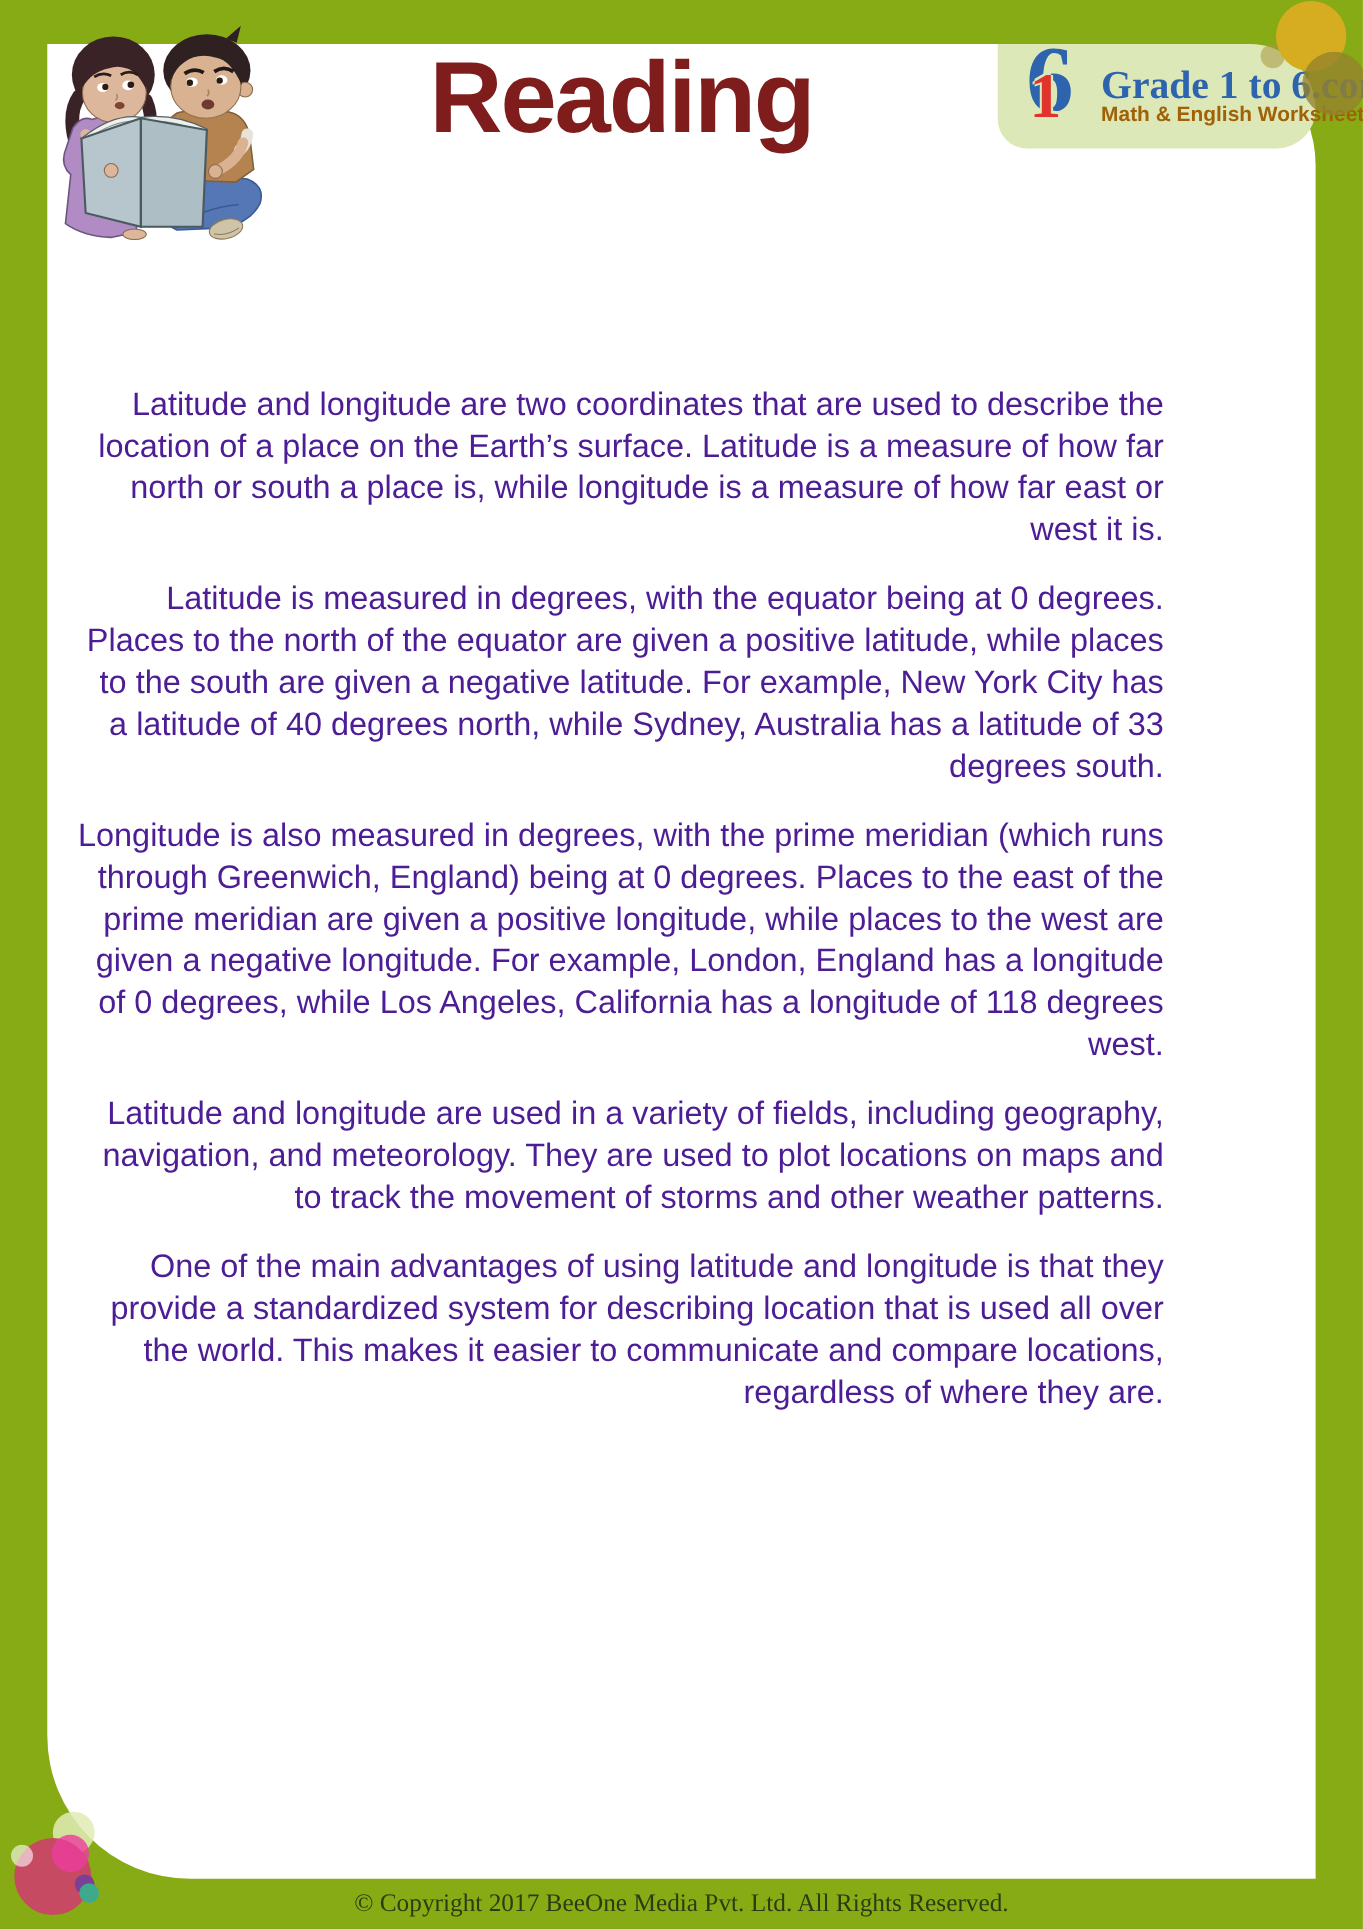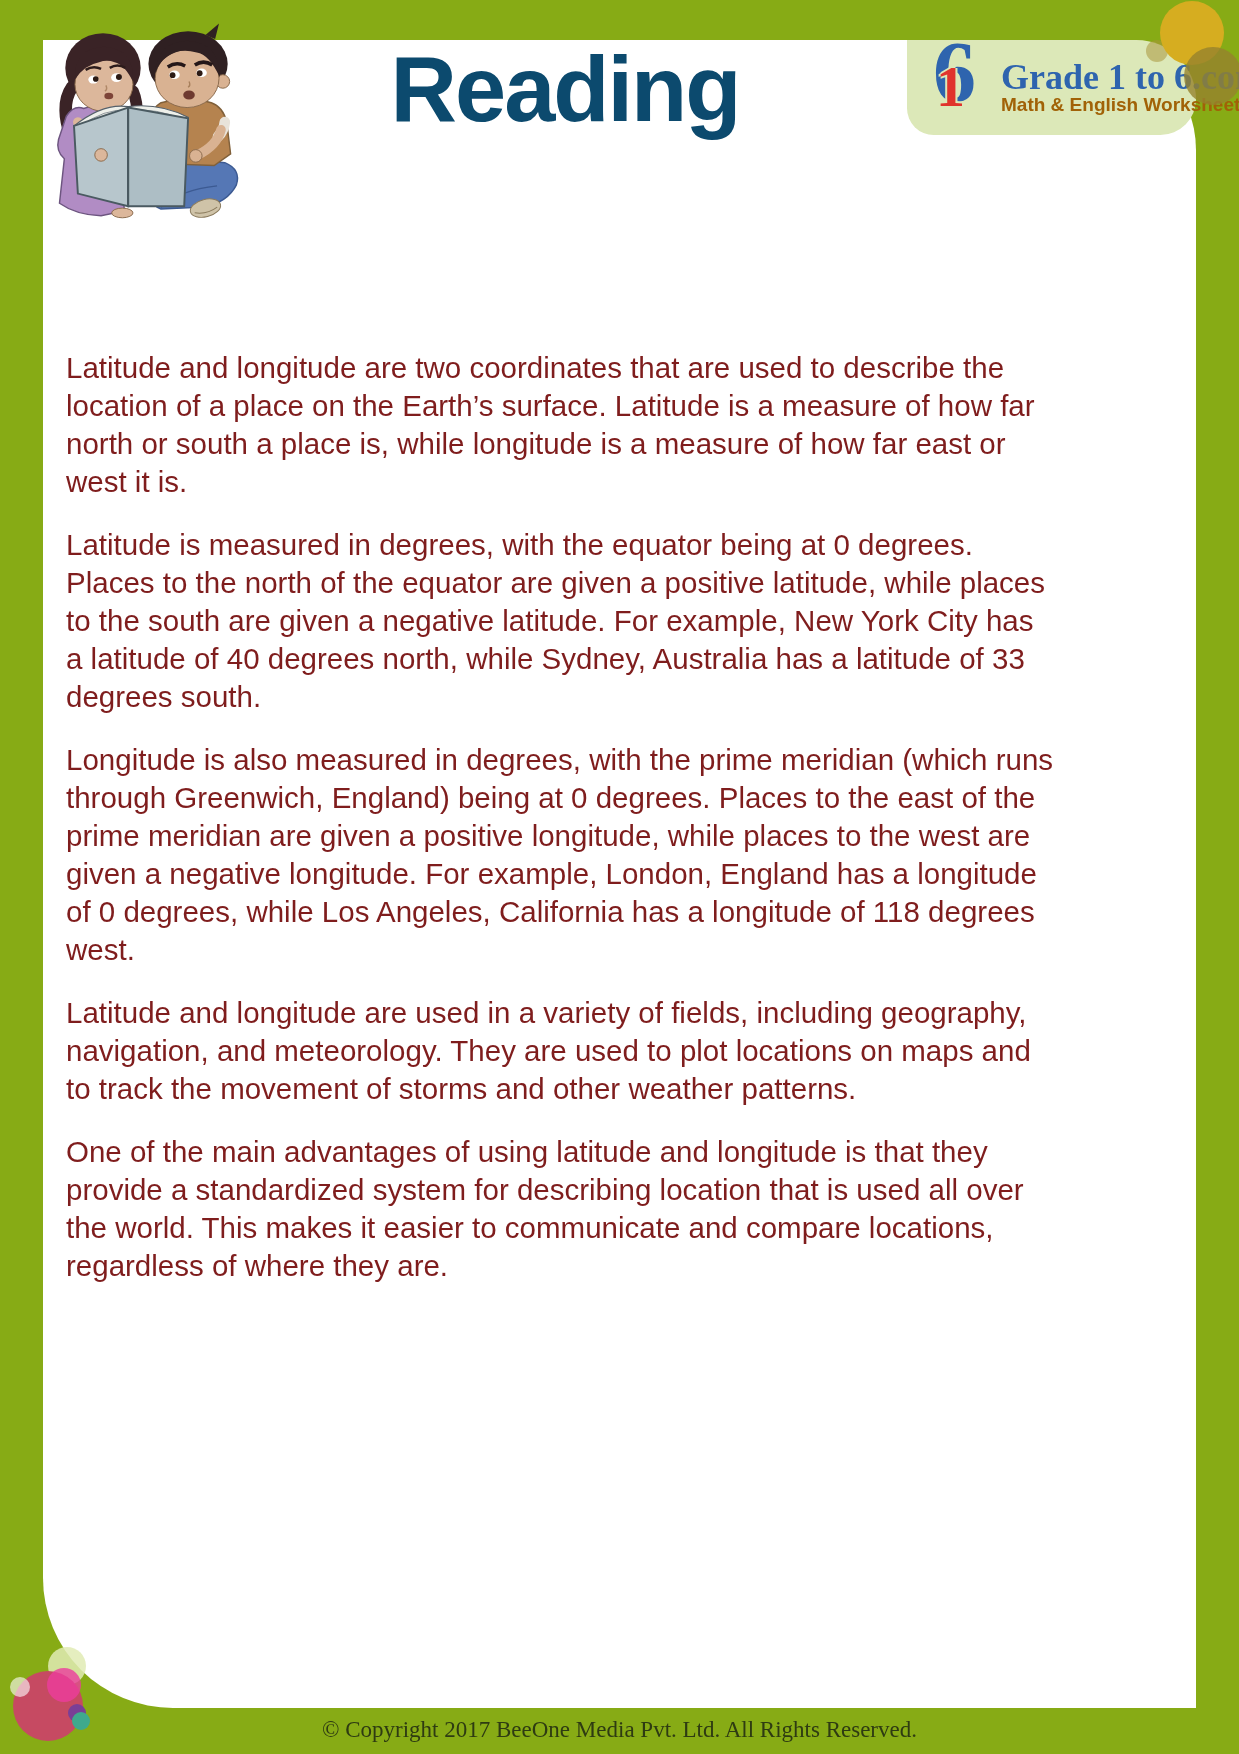--- a/index.html
+++ b/index.html
@@ -37,31 +37,31 @@
   .logo-site {
     font-family:"Liberation Serif", serif; font-weight:bold;
     font-size:36px; line-height:34px; color:#2e64ae; white-space:nowrap;
   }
   .logo-tagline {
     font-size:19px; line-height:22px; font-weight:bold; color:#a16207; white-space:nowrap;
   }
   
   .header-title {
     position:absolute; left:140px; top:44px; width:850px;
-    text-align:center; font-weight:bold; color:#0c4a6e;
+    text-align:center; font-weight:bold; color:#7f1d1d;
     font-size:92px; line-height:90px; letter-spacing:-2px;
   }
   .subtitle {
     position:absolute; left:140px; top:256px; width:850px;
     text-align:center; font-weight:bold; font-size:43px; color:#7fb335;
   }
   
   .body-text {
     position:absolute; left:66px; top:349px; width:992px;
-    font-size:29.5px; line-height:38px; color:#7f1d1d;
+    font-size:29.5px; line-height:38px; color:#4c1d95;text-align:right;
   }
   .body-text p { margin:0 0 25px 0; }
   
   .footer {
     position:absolute; left:0; top:1717px; width:1239px; text-align:center;
     font-family:Liberation Serif, serif; font-size:23px; color:#2e3b12;
   }
   
   .circle { position:absolute; border-radius:50%; }
   .c-yellow   { left:1160px; top:1px;    width:64px; height:64px; background:#d6ad20; }

